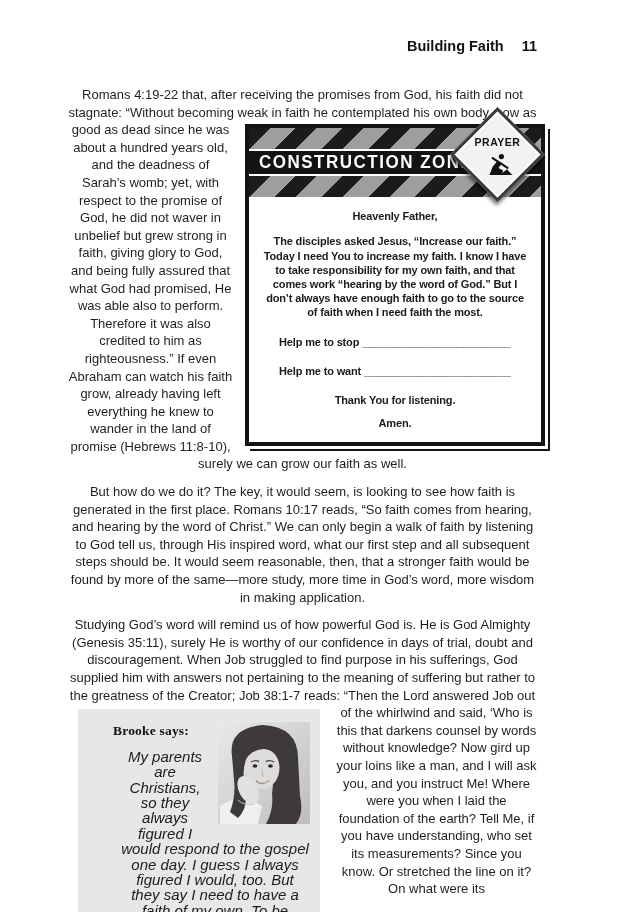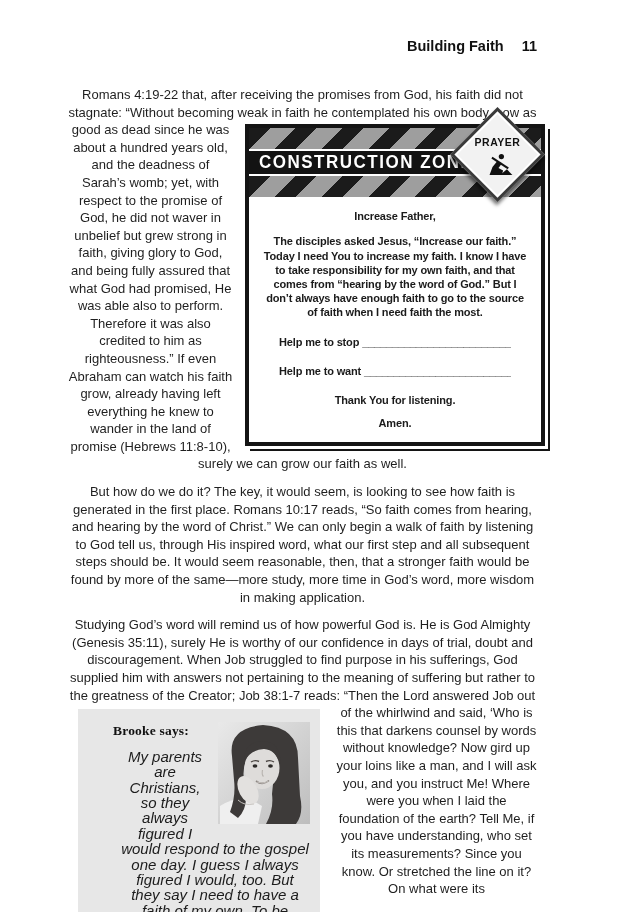--- a/index.html
+++ b/index.html
@@ -156,22 +156,22 @@
                   <circle cx="21" cy="4.2" r="3.1"></circle>
                   <path d="M7 26 L10.5 16.5 L16 9.8 L21.8 12.2 L17.6 17.8 L23 20.8 L21.6 26 Z"></path>
                   <rect x="8" y="10.6" width="23" height="2.5" transform="rotate(33 19.5 11.8)"></rect>
                   <path d="M19.5 26 L34 26 L27.5 19.2 Z"></path>
                 </g>
               </svg>
             </div>
           </div>
         </div>
         <div class="cz-body">
-          <p>Increase Father,</p>
-          <p>The disciples asked Jesus, “Increase our faith.” Today I need You to increase my faith. I know I have to take responsibility for my own faith, and that comes from “hearing by the word of God.” But I don’t always have enough faith to go to the source of faith when I need faith the most.</p>
+          <p>Heavenly Father,</p>
+          <p>The disciples asked Jesus, “Increase our faith.” Today I need You to increase my faith. I know I have to take responsibility for my own faith, and that comes work “hearing by the word of God.” But I don’t always have enough faith to go to the source of faith when I need faith the most.</p>
           <div class="fill-line">Help me to stop ______________________________</div>
           <div class="fill-line">Help me to want ______________________________</div>
           <p class="closing">Thank You for listening.</p>
           <div class="signoff">
             <div>Amen.</div>
           </div>
         </div>
       </aside>
 
       <span>dead since he was about a hundred years old, and the deadness of Sarah’s womb; yet, with respect to the promise of God, he did not waver in unbelief but grew strong in faith, giving glory to God, and being fully assured that what God had promised, He was able also to perform. Therefore it was also credited to him as righteousness.” If even Abraham can watch his faith grow, already having left everything he knew to wander in the land of promise (Hebrews 11:8-10), surely we can grow our faith as well.</span>

